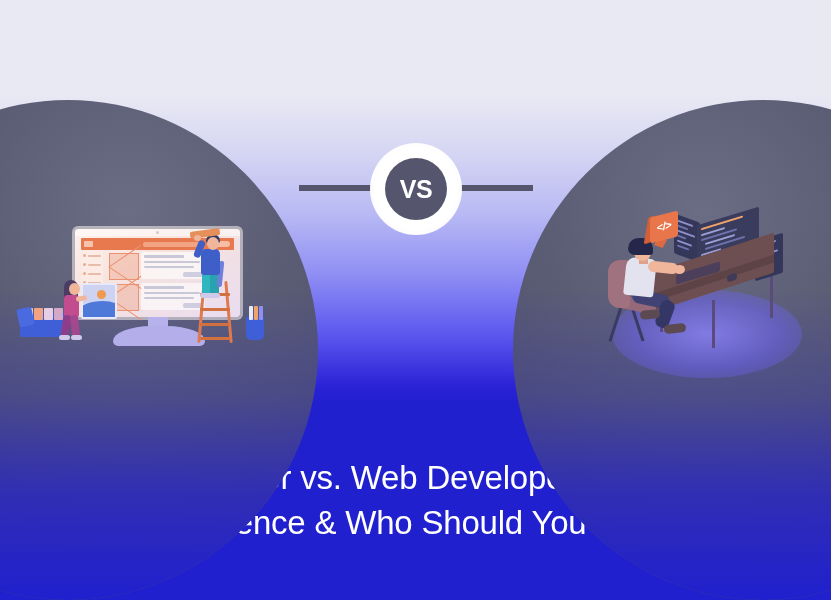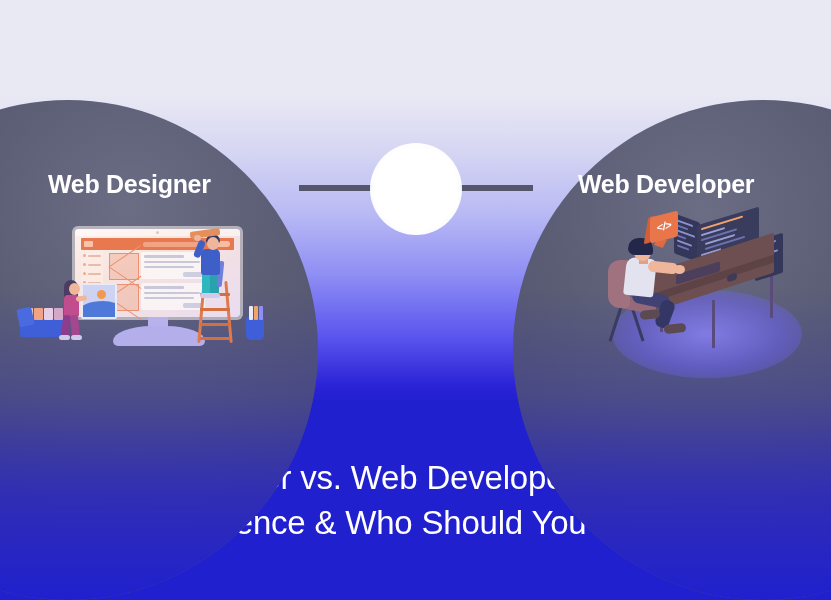--- a/index.html
+++ b/index.html
@@ -373,21 +373,20 @@
     <div class="d-hair"></div>
     <div class="d-arm"></div>
     <div class="d-hand"></div>
 
     <div class="bubble-side"></div>
     <div class="bubble-tail"></div>
     <div class="bubble"></div>
     <div class="bubble-txt">&lt;/&gt;</div>
   </div>
 
-  <div class="side-label label-left">Web Designer</div>
-  <div class="side-label label-right">Web Developer</div>
 
   <div class="connector connector-left"></div>
   <div class="connector connector-right"></div>
   <div class="vs-ring"></div>
+  <div class="vs-badge">VS</div>
 
 
 </div>
 
 </body></html>

